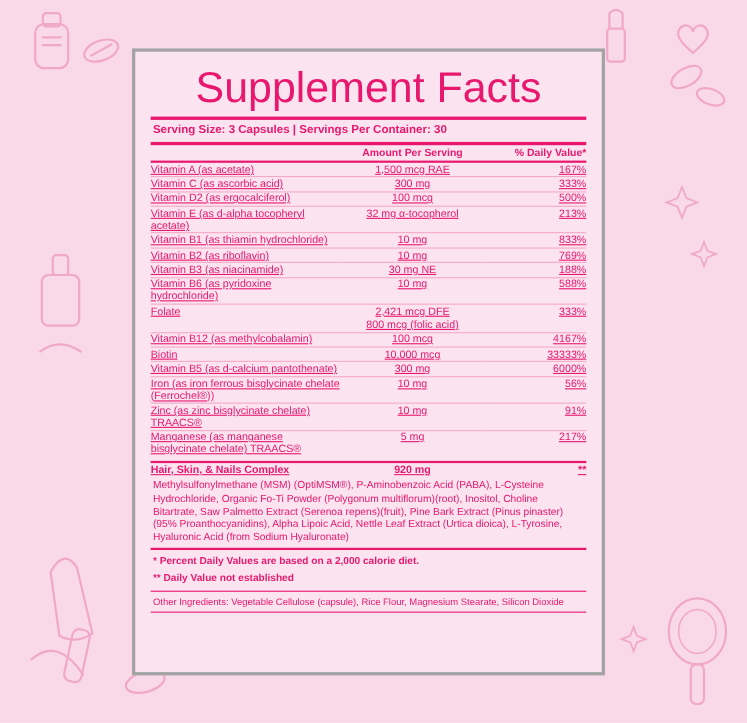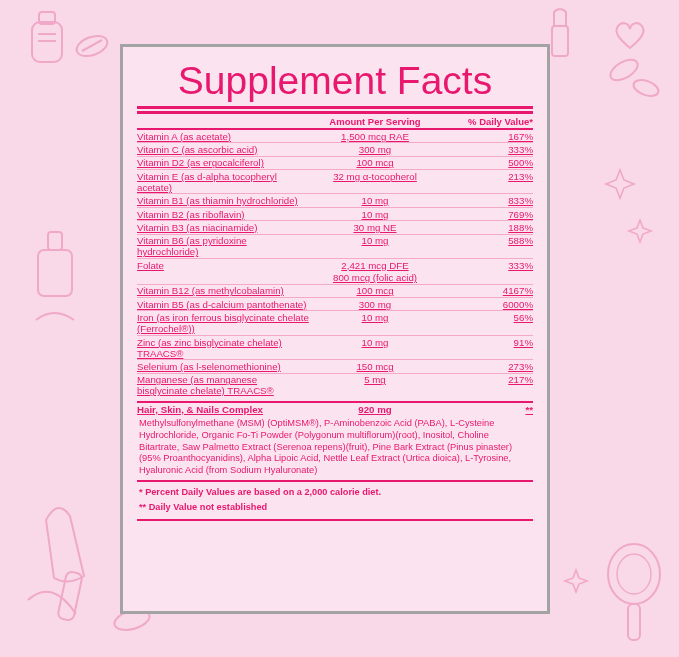--- a/index.html
+++ b/index.html
@@ -126,20 +126,21 @@
 </svg>
 <svg class="doodle" style="left:100px;top:596px;" width="70" height="50" viewBox="0 0 70 50">
   <ellipse cx="32" cy="24" rx="18" ry="9" stroke-width="2" transform="rotate(-15 32 24)"></ellipse>
 </svg>
 
 <div class="panel">
 
   <div class="title">Supplement Facts</div>
   <div class="rule-thick"></div>
 
+  <div class="serving">Serving Size: 3 Capsules | Servings Per Container: 30</div>
   <div class="rule-thick"></div>
 
   <div class="hdr">
     <div class="amt">Amount Per Serving</div>
     <div class="dv">% Daily Value*</div>
   </div>
   <div class="rule-med"></div>
 
   <table class="facts">
     <tbody>
@@ -192,38 +193,38 @@
         <td class="name"></td>
         <td class="amt">800 mcg (folic acid)</td>
         <td class="dv"></td>
       </tr>
       <tr>
         <td class="name">Vitamin B12 (as methylcobalamin)</td>
         <td class="amt">100 mcg</td>
         <td class="dv">4167%</td>
       </tr>
       <tr>
+        <td class="name">Biotin</td>
+        <td class="amt">10,000 mcg</td>
+        <td class="dv">33333%</td>
+      </tr>
+      <tr>
         <td class="name">Vitamin B5 (as d-calcium pantothenate)</td>
         <td class="amt">300 mg</td>
         <td class="dv">6000%</td>
       </tr>
       <tr>
         <td class="name">Iron (as iron ferrous bisglycinate chelate (Ferrochel®))</td>
         <td class="amt">10 mg</td>
         <td class="dv">56%</td>
       </tr>
       <tr>
         <td class="name">Zinc (as zinc bisglycinate chelate) TRAACS®</td>
         <td class="amt">10 mg</td>
         <td class="dv">91%</td>
-      </tr>
-      <tr>
-        <td class="name">Selenium (as l-selenomethionine)</td>
-        <td class="amt">150 mcg</td>
-        <td class="dv">273%</td>
       </tr>
       <tr class="noline">
         <td class="name">Manganese (as manganese bisglycinate chelate) TRAACS®</td>
         <td class="amt">5 mg</td>
         <td class="dv">217%</td>
       </tr>
     </tbody>
   </table>
 
   <div class="rule-med" style="margin-top:4px;"></div>
@@ -240,17 +241,18 @@
 
   <div class="blend-body">Methylsulfonylmethane (MSM) (OptiMSM®), P-Aminobenzoic Acid (PABA), L-Cysteine Hydrochloride, Organic Fo-Ti Powder (Polygonum multiflorum)(root), Inositol, Choline Bitartrate, Saw Palmetto Extract (Serenoa repens)(fruit), Pine Bark Extract (Pinus pinaster) (95% Proanthocyanidins), Alpha Lipoic Acid, Nettle Leaf Extract (Urtica dioica), L-Tyrosine, Hyaluronic Acid (from Sodium Hyaluronate)</div>
 
   <div class="rule-med"></div>
 
   <div class="foot">* Percent Daily Values are based on a 2,000 calorie diet.</div>
   <div class="foot" style="padding-top:0;">** Daily Value not established</div>
 
   <div class="rule-thin" style="margin-top:4px;"></div>
 
+  <div class="other">Other Ingredients: Vegetable Cellulose (capsule), Rice Flour, Magnesium Stearate, Silicon Dioxide</div>
 
   <div class="rule-thin"></div>
 
 
 </div>
 
 </body></html>

